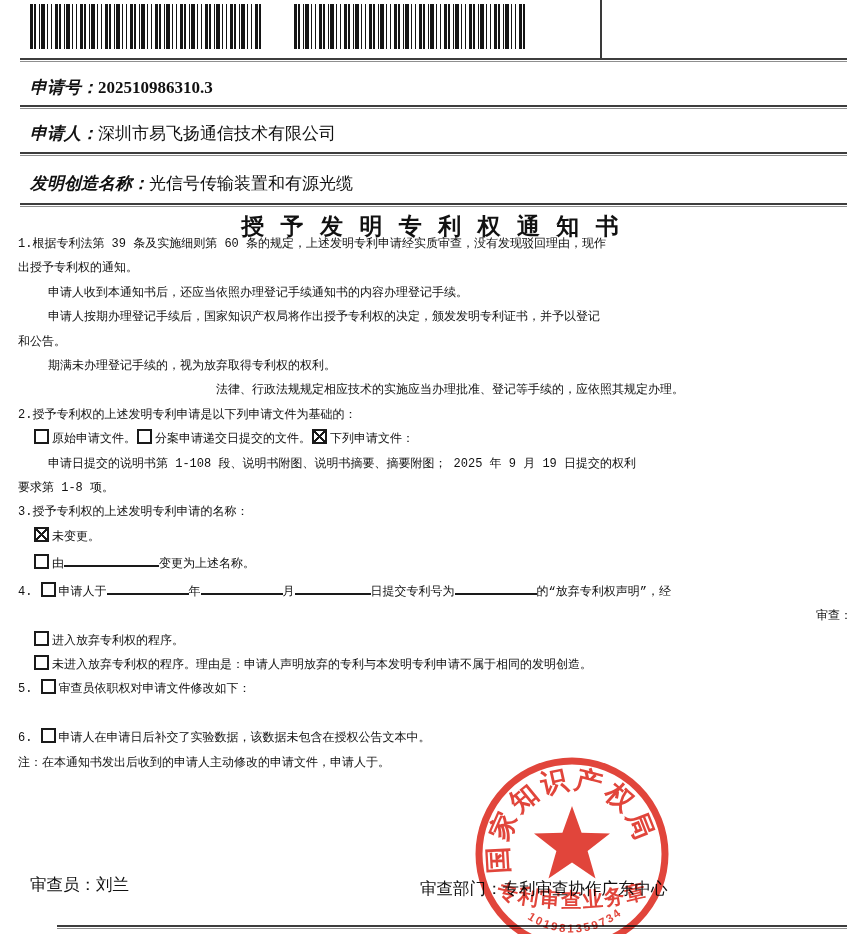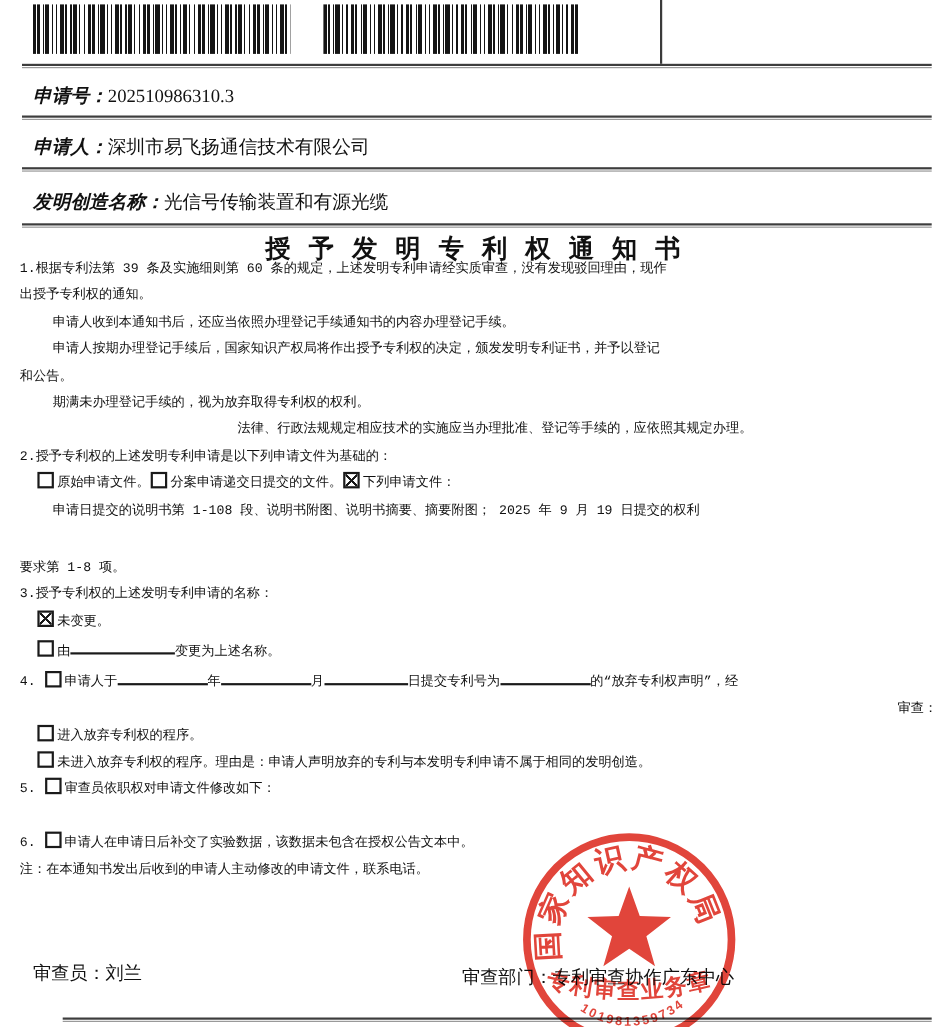--- a/index.html
+++ b/index.html
@@ -11,21 +11,21 @@
       #141414 0 3px,#fff 3px 4px,#141414 4px 6px,#fff 6px 9px,
       #141414 9px 10px,#fff 10px 11px,#141414 11px 15px,#fff 15px 17px,
       #141414 17px 18px,#fff 18px 21px,#141414 21px 22px,#fff 22px 25px);}
   
   .rule{position:absolute;left:20px;width:827px;height:4px;box-sizing:border-box;
         border-top:2px solid #3d3d3d;border-bottom:1px solid #8f8f8f;background:#fff;}
   .vline{position:absolute;width:2px;background:#3a3a3a;}
   
   .hrow{position:absolute;font-size:17px;white-space:nowrap;}
   .lab{font-family:"Liberation Sans",sans-serif;font-weight:700;font-style:italic;}
-  .val-b{font-weight:400;}
+  .val-b{font-weight:700;}
   
   .doc-title{position:absolute;left:0;top:211px;width:100%;text-align:center;
     font-family:"Liberation Sans",sans-serif;font-weight:700;font-size:23px;
     letter-spacing:5px;white-space:nowrap;}
   
   .body-block{position:absolute;left:18px;top:232px;width:834px;
     font-size:12px;line-height:24.4px;font-family:Liberation Mono, monospace;}
   .doc-line{white-space:nowrap;}
   .checkbox{display:inline-block;width:15px;height:15px;box-sizing:border-box;
     border:2px solid #1a1a1a;background:#fff;vertical-align:-2px;margin:0 3px 0 1px;}
@@ -75,32 +75,32 @@
       <div class="doc-line" style="padding-left: 0px;"><span>1.根据专利法第 39 条及实施细则第 60 条的规定，上述发明专利申请经实质审查，没有发现驳回理由，现作</span></div>
       <div class="doc-line" style="padding-left: 0px;"><span>出授予专利权的通知。</span></div>
       <div class="doc-line" style="padding-left: 30px;"><span>申请人收到本通知书后，还应当依照办理登记手续通知书的内容办理登记手续。</span></div>
       <div class="doc-line" style="padding-left: 30px;"><span>申请人按期办理登记手续后，国家知识产权局将作出授予专利权的决定，颁发发明专利证书，并予以登记</span></div>
       <div class="doc-line" style="padding-left: 0px;"><span>和公告。</span></div>
       <div class="doc-line" style="padding-left: 30px;"><span>期满未办理登记手续的，视为放弃取得专利权的权利。</span></div>
       <div class="doc-line" style="padding-left: 30px; text-align: center;"><span>法律、行政法规规定相应技术的实施应当办理批准、登记等手续的，应依照其规定办理。</span></div>
       <div class="doc-line" style="padding-left: 0px;"><span>2.授予专利权的上述发明专利申请是以下列申请文件为基础的：</span></div>
       <div class="doc-line" style="padding-left: 15px;"><span class="checkbox"></span><span>原始申请文件。</span><span class="checkbox"></span><span>分案申请递交日提交的文件。</span><span class="checkbox checked"></span><span>下列申请文件：</span></div>
       <div class="doc-line" style="padding-left: 30px;"><span>申请日提交的说明书第 1-108 段、说明书附图、说明书摘要、摘要附图； 2025 年 9 月 19 日提交的权利</span></div>
-      <div class="doc-line" style="padding-left: 0px; margin-top: 28px;"><span>要求第 1-8 项。</span></div>
+      <div class="doc-line" style="padding-left: 0px;"><span>要求第 1-8 项。</span></div>
       <div class="doc-line" style="padding-left: 0px;"><span>3.授予专利权的上述发明专利申请的名称：</span></div>
       <div class="doc-line" style="padding-left: 15px;"><span class="checkbox checked"></span><span>未变更。</span></div>
       <div class="doc-line" style="padding-left: 15px;"><span class="checkbox"></span><span>由</span><span class="blank" style="width: 95px;"></span><span>变更为上述名称。</span></div>
       <div class="doc-line" style="padding-left: 0px;"><span>4. </span><span class="checkbox"></span><span>申请人于</span><span class="blank" style="width: 82px;"></span><span>年</span><span class="blank" style="width: 82px;"></span><span>月</span><span class="blank" style="width: 76px;"></span><span>日提交专利号为</span><span class="blank" style="width: 82px;"></span><span>的“放弃专利权声明”，经</span></div>
       <div class="doc-line" style="padding-left: 0px; text-align: right;"><span>审查：</span></div>
       <div class="doc-line" style="padding-left: 15px;"><span class="checkbox"></span><span>进入放弃专利权的程序。</span></div>
       <div class="doc-line" style="padding-left: 15px;"><span class="checkbox"></span><span>未进入放弃专利权的程序。理由是：申请人声明放弃的专利与本发明专利申请不属于相同的发明创造。</span></div>
       <div class="doc-line" style="padding-left: 0px;"><span>5. </span><span class="checkbox"></span><span>审查员依职权对申请文件修改如下：</span></div>
       <div class="doc-line" style="padding-left: 0px;">&nbsp;</div>
       <div class="doc-line" style="padding-left: 0px;"><span>6. </span><span class="checkbox"></span><span>申请人在申请日后补交了实验数据，该数据未包含在授权公告文本中。</span></div>
-      <div class="doc-line" style="padding-left: 0px;"><span>注：在本通知书发出后收到的申请人主动修改的申请文件，联系电话。</span></div>
+      <div class="doc-line" style="padding-left: 0px;"><span>注：在本通知书发出后收到的申请人主动修改的申请文件，申请人于。</span></div>
     </div>
 
   <div class="frow" style="left:30px;top:874px;">
     <span>审查员：</span><span>刘兰</span>
   </div>
   <div class="frow" style="left:420px;top:878px;">
     <span>审查部门：</span><span>专利审查协作广东中心</span>
   </div>
   <div class="frow" style="left:30px;top:936px;">
     <span>联系电话：</span><span>020-28958983</span>

